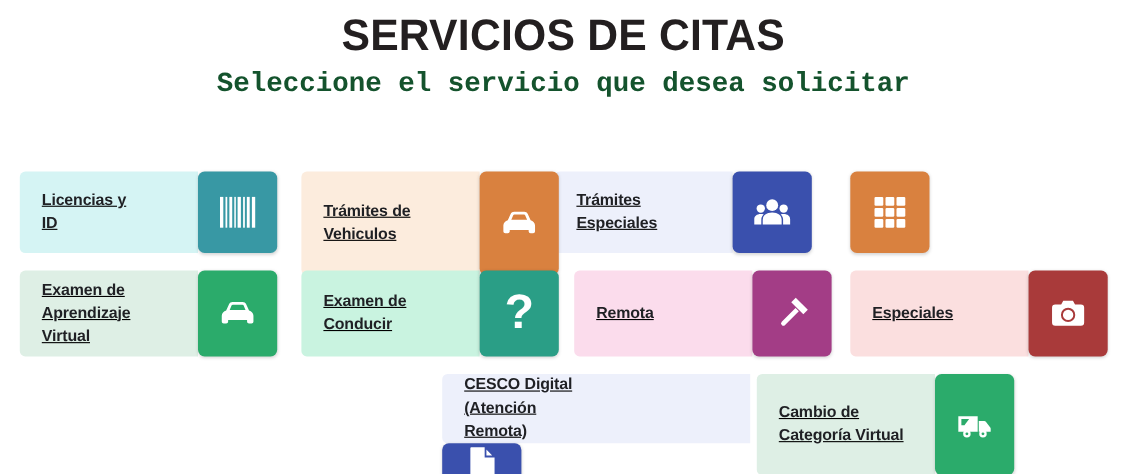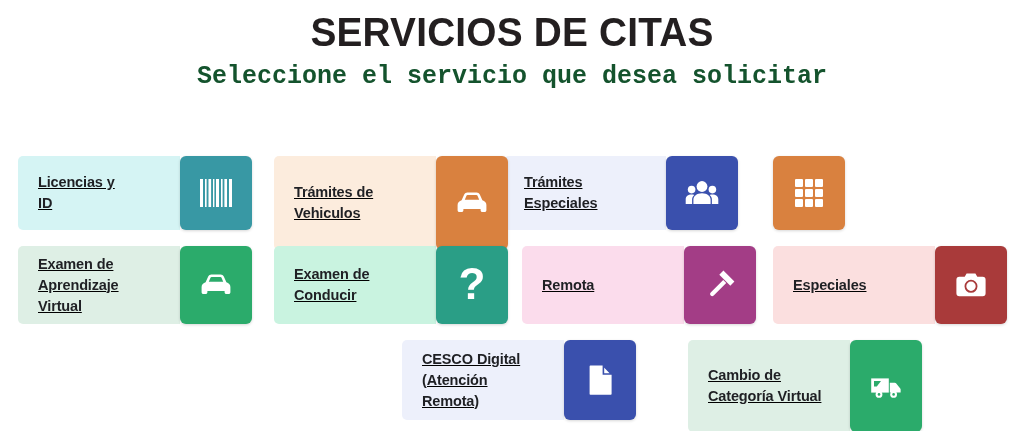--- a/index.html
+++ b/index.html
@@ -225,21 +225,21 @@
         <div class="card-label-box" style="background: rgb(251, 223, 223);">
           <div class="card-label">Especiales</div>
         </div>
         <div class="card-icon-box" style="background: rgb(169, 58, 58);">
           <svg viewBox="0 0 36 36" aria-hidden="true">
             <path d="M13.6 6.4 h8.8 l1.9 3.4 h5.3 a3 3 0 0 1 3 3 v13.4 a3 3 0 0 1 -3 3 h-23.2 a3 3 0 0 1 -3 -3 v-13.4 a3 3 0 0 1 3 -3 h5.3 z"></path>
             <circle cx="18" cy="19.3" r="5.6" fill="none" stroke="#a93a3a" stroke-width="1.8"></circle>
           </svg>
         </div>
       </div>
-      <div class="card" style="left: 402px; top: 340px; width: 234px; height: 80px;">
+      <div class="card" style="left: 402px; top: 340px; width: 280px; height: 80px; flex-direction: column;">
         <div class="card-label-box" style="background: rgb(237, 240, 251);">
           <div class="card-label">CESCO Digital<br>(Atención<br>Remota)</div>
         </div>
         <div class="card-icon-box" style="background: rgb(58, 80, 173);">
           <svg viewBox="0 0 36 36" aria-hidden="true">
             <path d="M8.4 3.6 h12.6 l8.6 8.6 v19.8 a0.8 0.8 0 0 1 -0.8 0.8 h-20.4 a0.8 0.8 0 0 1 -0.8 -0.8 v-27.6 a0.8 0.8 0 0 1 0.8 -0.8 z"></path>
             <path d="M21.4 3.8 v8.2 h8.0 z" fill="none" stroke="#3a50ad" stroke-width="1.6"></path>
           </svg>
         </div>
       </div>

